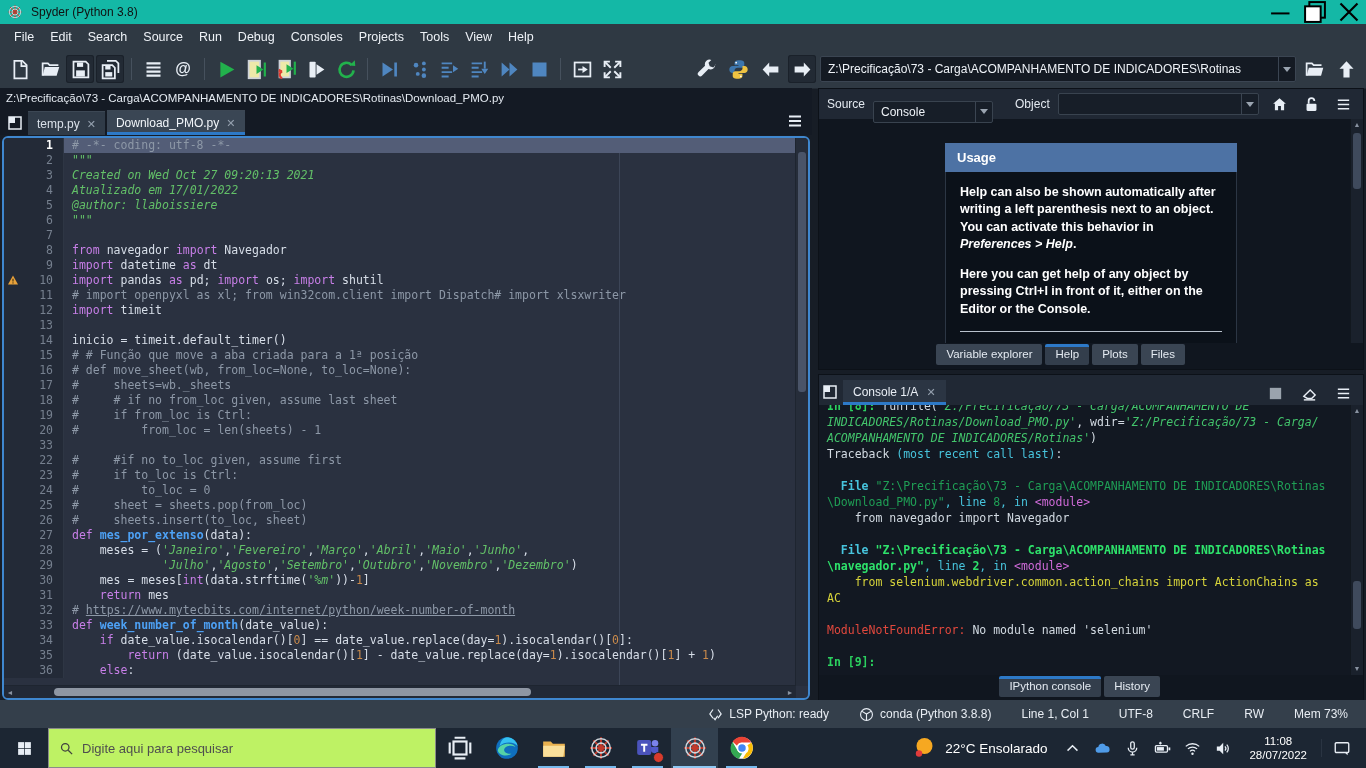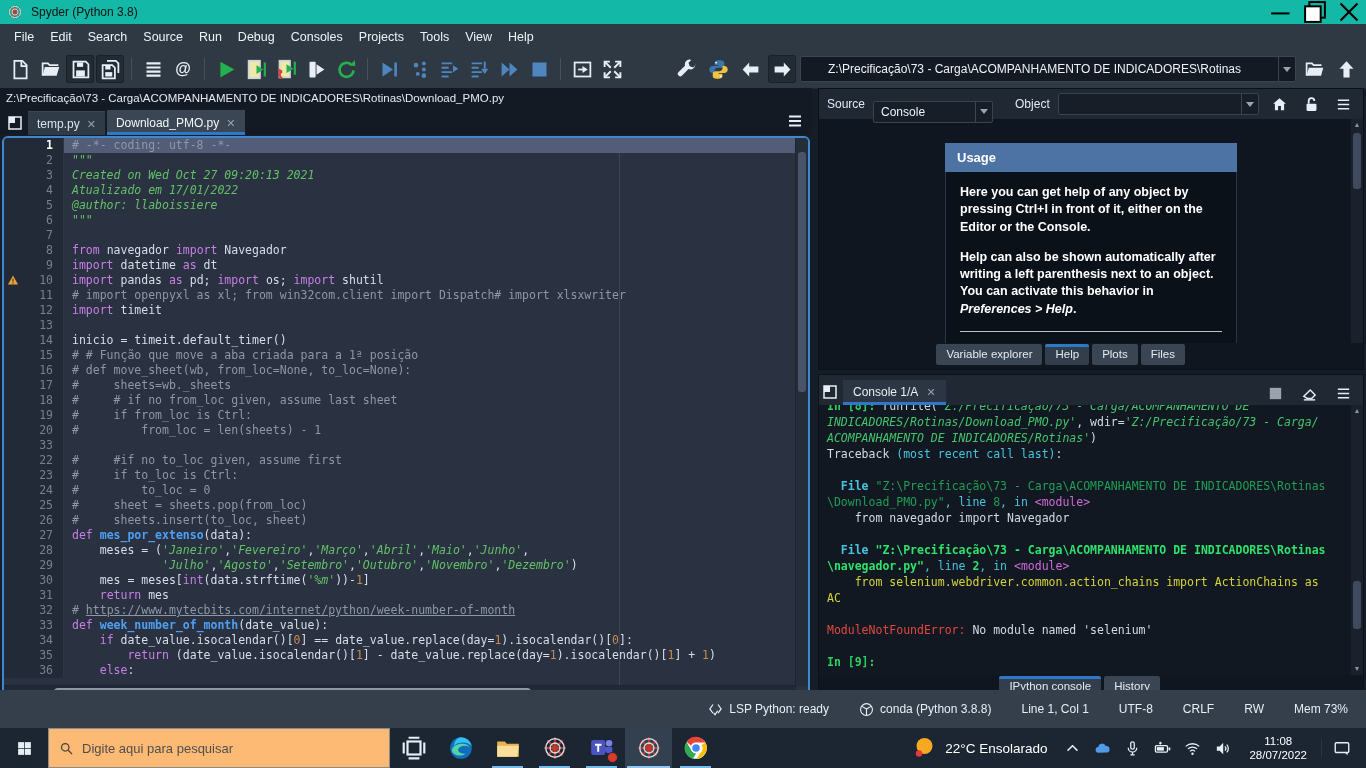--- a/index.html
+++ b/index.html
@@ -19,21 +19,21 @@
   .menubar{height:26px;background:#2f3943;display:flex;align-items:center;padding-left:6px;}
   .menu-item{padding:4px 8px;font-size:12.5px;color:#eef2f7;}
 
   
   .toolbar{height:38px;background:#2f3943;display:flex;align-items:center;padding:0 6px;border-bottom:1px solid #232b34;}
   .tbtn{width:28px;height:28px;border-radius:3px;display:inline-flex;align-items:center;justify-content:center;}
   .tbtn svg{width:21px;height:21px;}
   .tbtn.boxed{background:#222a34;box-shadow:inset 0 0 0 1px #1a212a;}
   .tsep{width:1px;height:22px;background:#46515d;margin:0 5px;}
   .tb-right{margin-left:auto;display:flex;align-items:center;gap:4px;}
-  .pathbox{display:flex;align-items:stretch;height:24px;width:474px;background:#141a23;border:1px solid #3b4552;border-radius:2px;padding-left:20px;}
+  .pathbox{display:flex;align-items:stretch;height:24px;width:474px;background:#141a23;border:1px solid #3b4552;border-radius:2px;}
   .pathbox .val{flex:1;display:flex;align-items:center;padding:0 7px;font-size:12px;color:#eef2f7;white-space:nowrap;overflow:hidden;}
   .combo-arrow{width:16px;display:flex;align-items:center;justify-content:center;border-left:1px solid #3b4552;}
   .caret-down{width:0;height:0;border-left:4px solid transparent;border-right:4px solid transparent;border-top:5px solid #9aa4b0;}
 
   
   .main{position:absolute;top:88px;left:0;right:0;bottom:66px;display:flex;}
   .editor-pane{width:812px;display:flex;flex-direction:column;}
   .splitter{width:6px;}
   .right-col{flex:1;display:flex;flex-direction:column;gap:4px;padding-right:2px;}
 
@@ -110,30 +110,30 @@
 
   .console-body{flex:1;position:relative;overflow:hidden;background:#121822;}
   .console-lines{position:absolute;top:-7px;left:0;right:14px;padding:0 0 0 8px;
                  font-family:"DejaVu Sans Mono","Liberation Mono",monospace;font-size:11.5px;line-height:16px;white-space:pre-wrap;}
   .cline{height:16px;white-space:pre;}
   .ck-pr{color:#2bd05f;font-weight:bold}.ck-st{color:#43c56c;font-style:italic}.ck-tx{color:#d2dae2}
   .ck-cy{color:#47c4dd}.ck-cyb{color:#47c4dd;font-weight:bold}.ck-gd{color:#1f9e55}
   .ck-gb{color:#2ee26b;font-weight:bold}.ck-mg{color:#cf6ad8}.ck-yl{color:#d6d33a}.ck-rd{color:#e2483d}
 
   
-  .statusbar{position:absolute;left:0;right:0;bottom:40px;height:38px;background:#343f4b;
+  .statusbar{position:absolute;left:0;right:0;bottom:40px;height:28px;background:#343f4b;
              display:flex;align-items:center;justify-content:flex-end;gap:30px;padding-right:18px;font-size:12px;color:#e8edf3;}
   .sb-item{display:flex;align-items:center;gap:6px;white-space:nowrap;}
   .sb-item svg{width:15px;height:15px;}
 
   
   .taskbar{position:absolute;left:0;right:0;bottom:0;height:40px;background:#1c2633;display:flex;align-items:stretch;}
   .tk-start{width:48px;display:flex;align-items:center;justify-content:center;}
   .tk-start svg{width:17px;height:17px;}
-  .tk-search{width:342px;background:#fdba74;border:1px solid #8a8a8a;display:flex;align-items:center;gap:8px;padding:8px 10px;box-sizing:border-box;}
+  .tk-search{width:388px;background:#bef264;border:1px solid #8a8a8a;display:flex;align-items:center;gap:8px;padding:8px 10px;box-sizing:border-box;}
   .tk-search svg{width:15px;height:15px;flex:none;}
   .tk-search .ph{color:#4f4f4f;font-size:13px;white-space:nowrap;}
   .tk-apps{display:flex;align-items:stretch;}
   .tk-app{width:47px;display:flex;align-items:center;justify-content:center;position:relative;}
   .tk-app svg{width:26px;height:26px;}
   .tk-app.running::after{content:"";position:absolute;left:8px;right:8px;bottom:0;height:2px;background:#76b9ed;}
   .tk-app.active{background:#32404f;}
   .tk-app.active::after{left:2px;right:2px;background:#8ec7f2;}
   .tk-badge{position:absolute;right:7px;bottom:5px;width:9px;height:9px;border-radius:50%;background:#d83b2c;border:1px solid #1c2633;}
   .tk-tray{margin-left:auto;display:flex;align-items:center;gap:4px;padding-right:4px;}
@@ -611,22 +611,22 @@
                 <g stroke="#e8eef5" stroke-width="2.4">
                   <path d="M4 6h16M4 12h16M4 18h16"></path>
                 </g>
               </svg>
             </span>
         </div>
         <div class="help-body">
           <div class="usage-card">
             <div class="usage-head">Usage</div>
             <div class="usage-bodyc">
+              <p id="usage-p2"><span>Help can also be shown automatically after writing a left parenthesis next to an object. You can activate this behavior in </span><span class="u-i">Preferences &gt; Help</span><span>.</span></p>
               <p id="usage-p1"><span>Here you can get help of any object by pressing </span><span class="u-b">Ctrl+I</span><span> in front of it, either on the Editor or the Console.</span></p>
-              <p id="usage-p2"><span>Help can also be shown automatically after writing a left parenthesis next to an object. You can activate this behavior in </span><span class="u-i">Preferences &gt; Help</span><span>.</span></p>
               <hr class="usage-hr">
 
             </div>
           </div>
           <div class="side-scroll">
             <span class="sarrow">▲</span>
             <span class="thumb" style="top:14px;height:56px;"></span>
           </div>
         </div>
         <div class="ptabs help-tabs" id="help-tabs">

